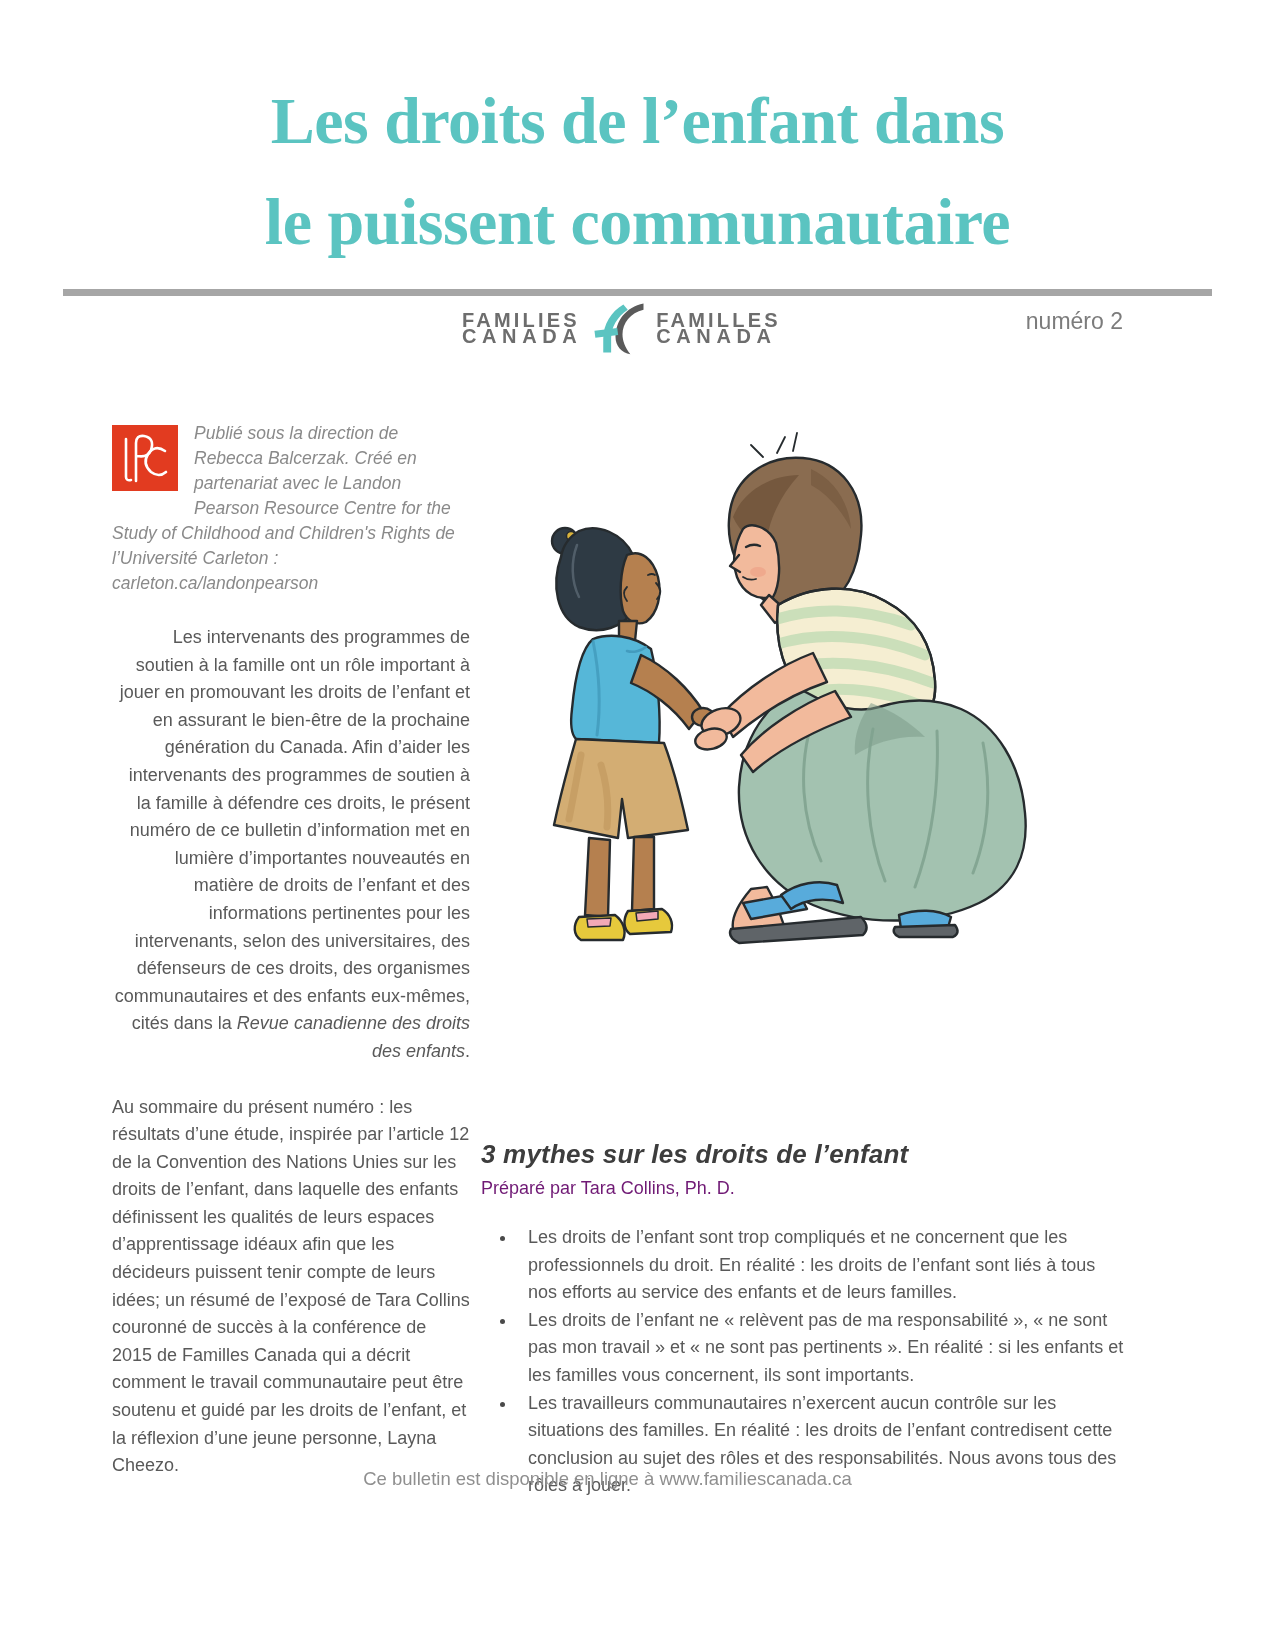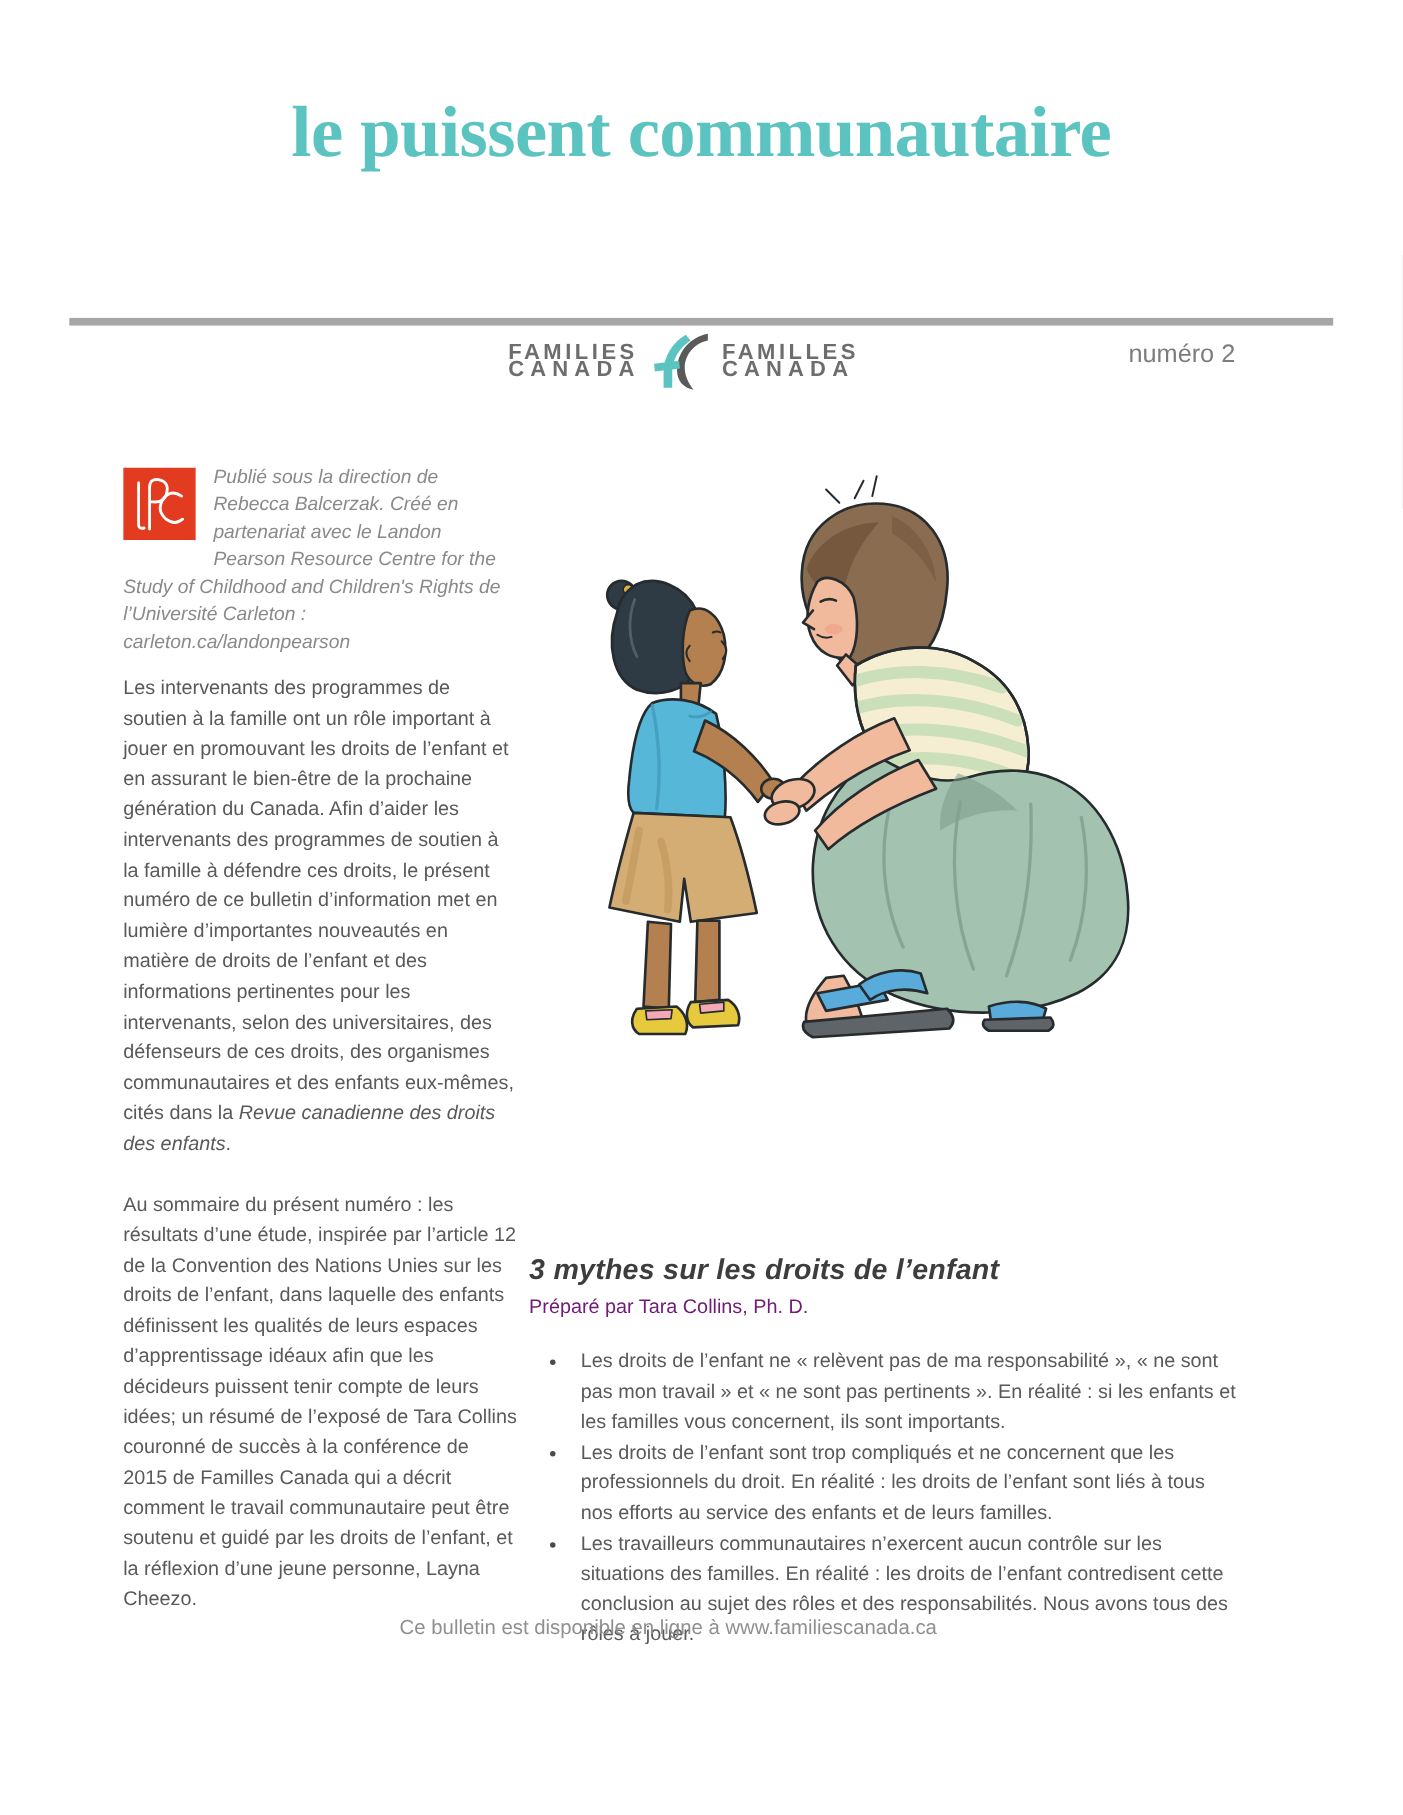--- a/index.html
+++ b/index.html
@@ -20,21 +20,21 @@
   .logo-words .top{display:block;}
   .masthead-icon{width:56px;height:54px;flex:0 0 auto;}
 
   .issue{position:absolute;top:308px;right:152px;font-size:23px;color:#7c7c7c;}
 
   
   .left-col{position:absolute;left:112px;top:421px;width:358px;}
   .lpc-badge{float:left;width:66px;height:66px;margin:4px 16px 8px 0;}
   .credit{font-style:italic;color:#8a8a8a;font-size:17.5px;line-height:25px;margin:0;}
   .body-para{color:#595959;font-size:18px;line-height:27.6px;margin:0;}
-  .body-para.first{margin-top:16px;clear:both;}
+  .body-para.first{margin-top:28px;clear:both;text-align:right;}
   .body-para.second{margin-top:28px;}
 
   
   .illustration{position:absolute;left:481px;top:425px;width:640px;height:620px;}
 
   
   .myths{position:absolute;left:481px;top:1139px;width:648px;}
   .myths-heading{font-style:italic;font-weight:700;font-size:26px;color:#3d3d3d;
                  margin:0;letter-spacing:0.2px;}
   .byline{color:#701a75;font-size:18px;margin:8px 0 0 0;}
@@ -46,20 +46,21 @@
   
   .footer{position:absolute;top:1468px;left:0;width:1215px;text-align:center;
           color:#8f8f8f;font-size:18.5px;margin:0;}
 </style>
 </head>
 <body>
 
 <div class="page">
 
   <h1 class="title">
+    <span>Les droits de l’enfant dans</span>
     <span>le puissent communautaire</span>
   </h1>
 
   <div class="rule"></div>
 
   <div class="masthead-logo">
     <span class="logo-words">
       <span class="top">FAMILIES</span>
       <span class="wide">CANADA</span>
     </span>
@@ -172,21 +173,21 @@
         <ellipse cx="240" cy="297" rx="20" ry="13" fill="#F2BA9C" transform="rotate(-18 240 297)"></ellipse>
         <ellipse cx="230" cy="314" rx="16" ry="10" fill="#F2BA9C" transform="rotate(-14 230 314)"></ellipse>
       </g>
     </g>
   </svg>
 
   <div class="myths">
     <h2 class="myths-heading">3 mythes sur les droits de l’enfant</h2>
     <p class="byline">Préparé par Tara Collins, Ph. D.</p>
     <ul class="bullets">
+      <li>Les droits de l’enfant sont trop compliqués et ne concernent que les professionnels du droit. En réalité : les droits de l’enfant sont liés à tous nos efforts au service des enfants et de leurs familles.</li>
       <li>Les droits de l’enfant ne « relèvent pas de ma responsabilité », « ne sont pas mon travail » et « ne sont pas pertinents ». En réalité : si les enfants et les familles vous concernent, ils sont importants.</li>
-      <li>Les droits de l’enfant sont trop compliqués et ne concernent que les professionnels du droit. En réalité : les droits de l’enfant sont liés à tous nos efforts au service des enfants et de leurs familles.</li>
       <li>Les travailleurs communautaires n’exercent aucun contrôle sur les situations des familles. En réalité : les droits de l’enfant contredisent cette conclusion au sujet des rôles et des responsabilités. Nous avons tous des rôles à jouer.</li>
     </ul>
   </div>
 
   <p class="footer">Ce bulletin est disponible en ligne à www.familiescanada.ca</p>
 
 </div>
 
 </body></html>

